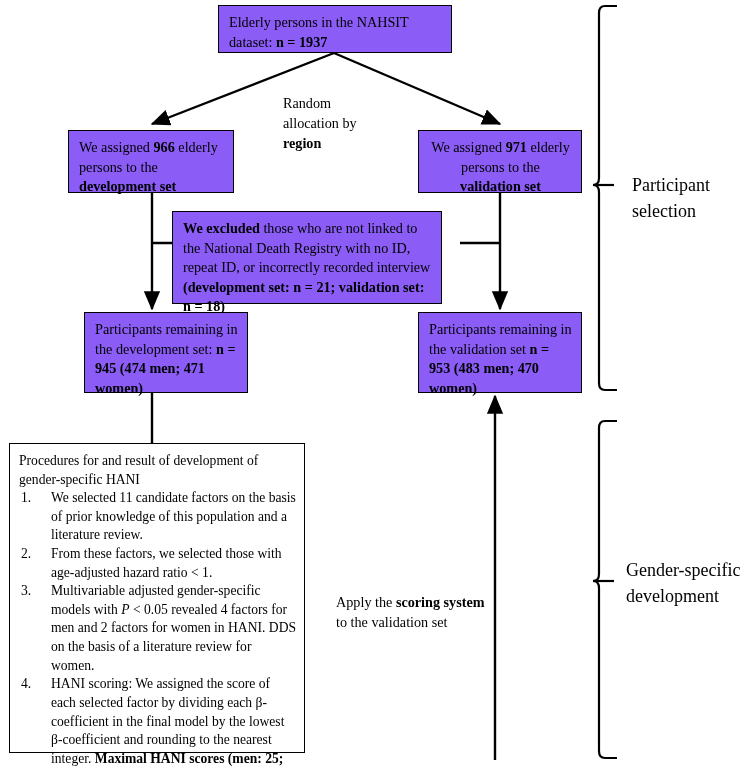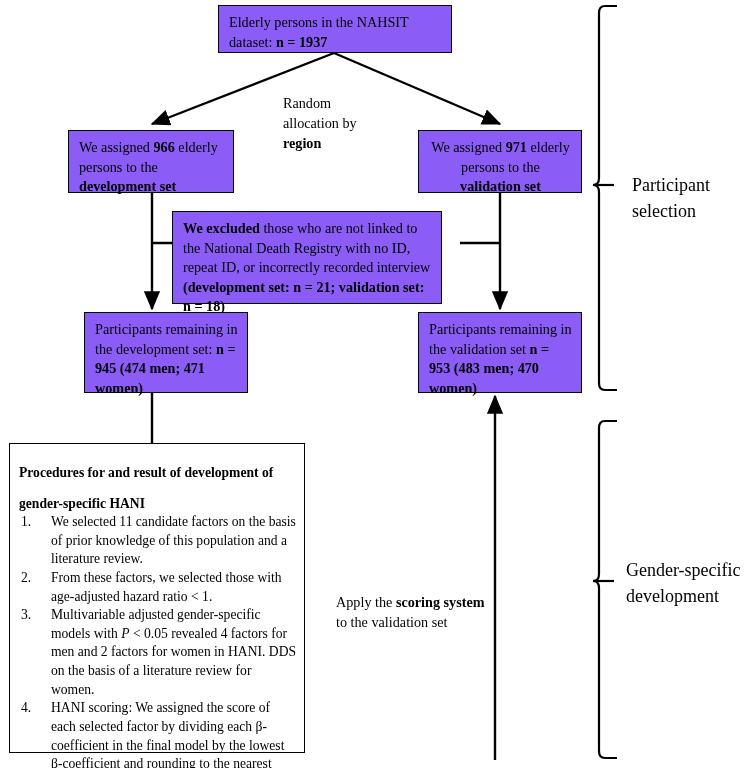--- a/index.html
+++ b/index.html
@@ -42,21 +42,21 @@
   b, .b { font-weight: bold; }
   .procbox {
     position: absolute;
     box-sizing: border-box;
     border: 1.8px solid #000;
     background: #fff;
     font-size: 13.6px;
     line-height: 1.37;
     padding: 8px 8px 8px 9px;
   }
-  .proc-title { font-weight: bold; margin-top: 12px; }
+  .proc-title { font-weight: normal; }
   ol.proc-list {
     margin: 0;
     padding: 0;
     list-style: none;
   }
   ol.proc-list li {
     position: relative;
     padding-left: 32px;
     margin: 0;
   }

